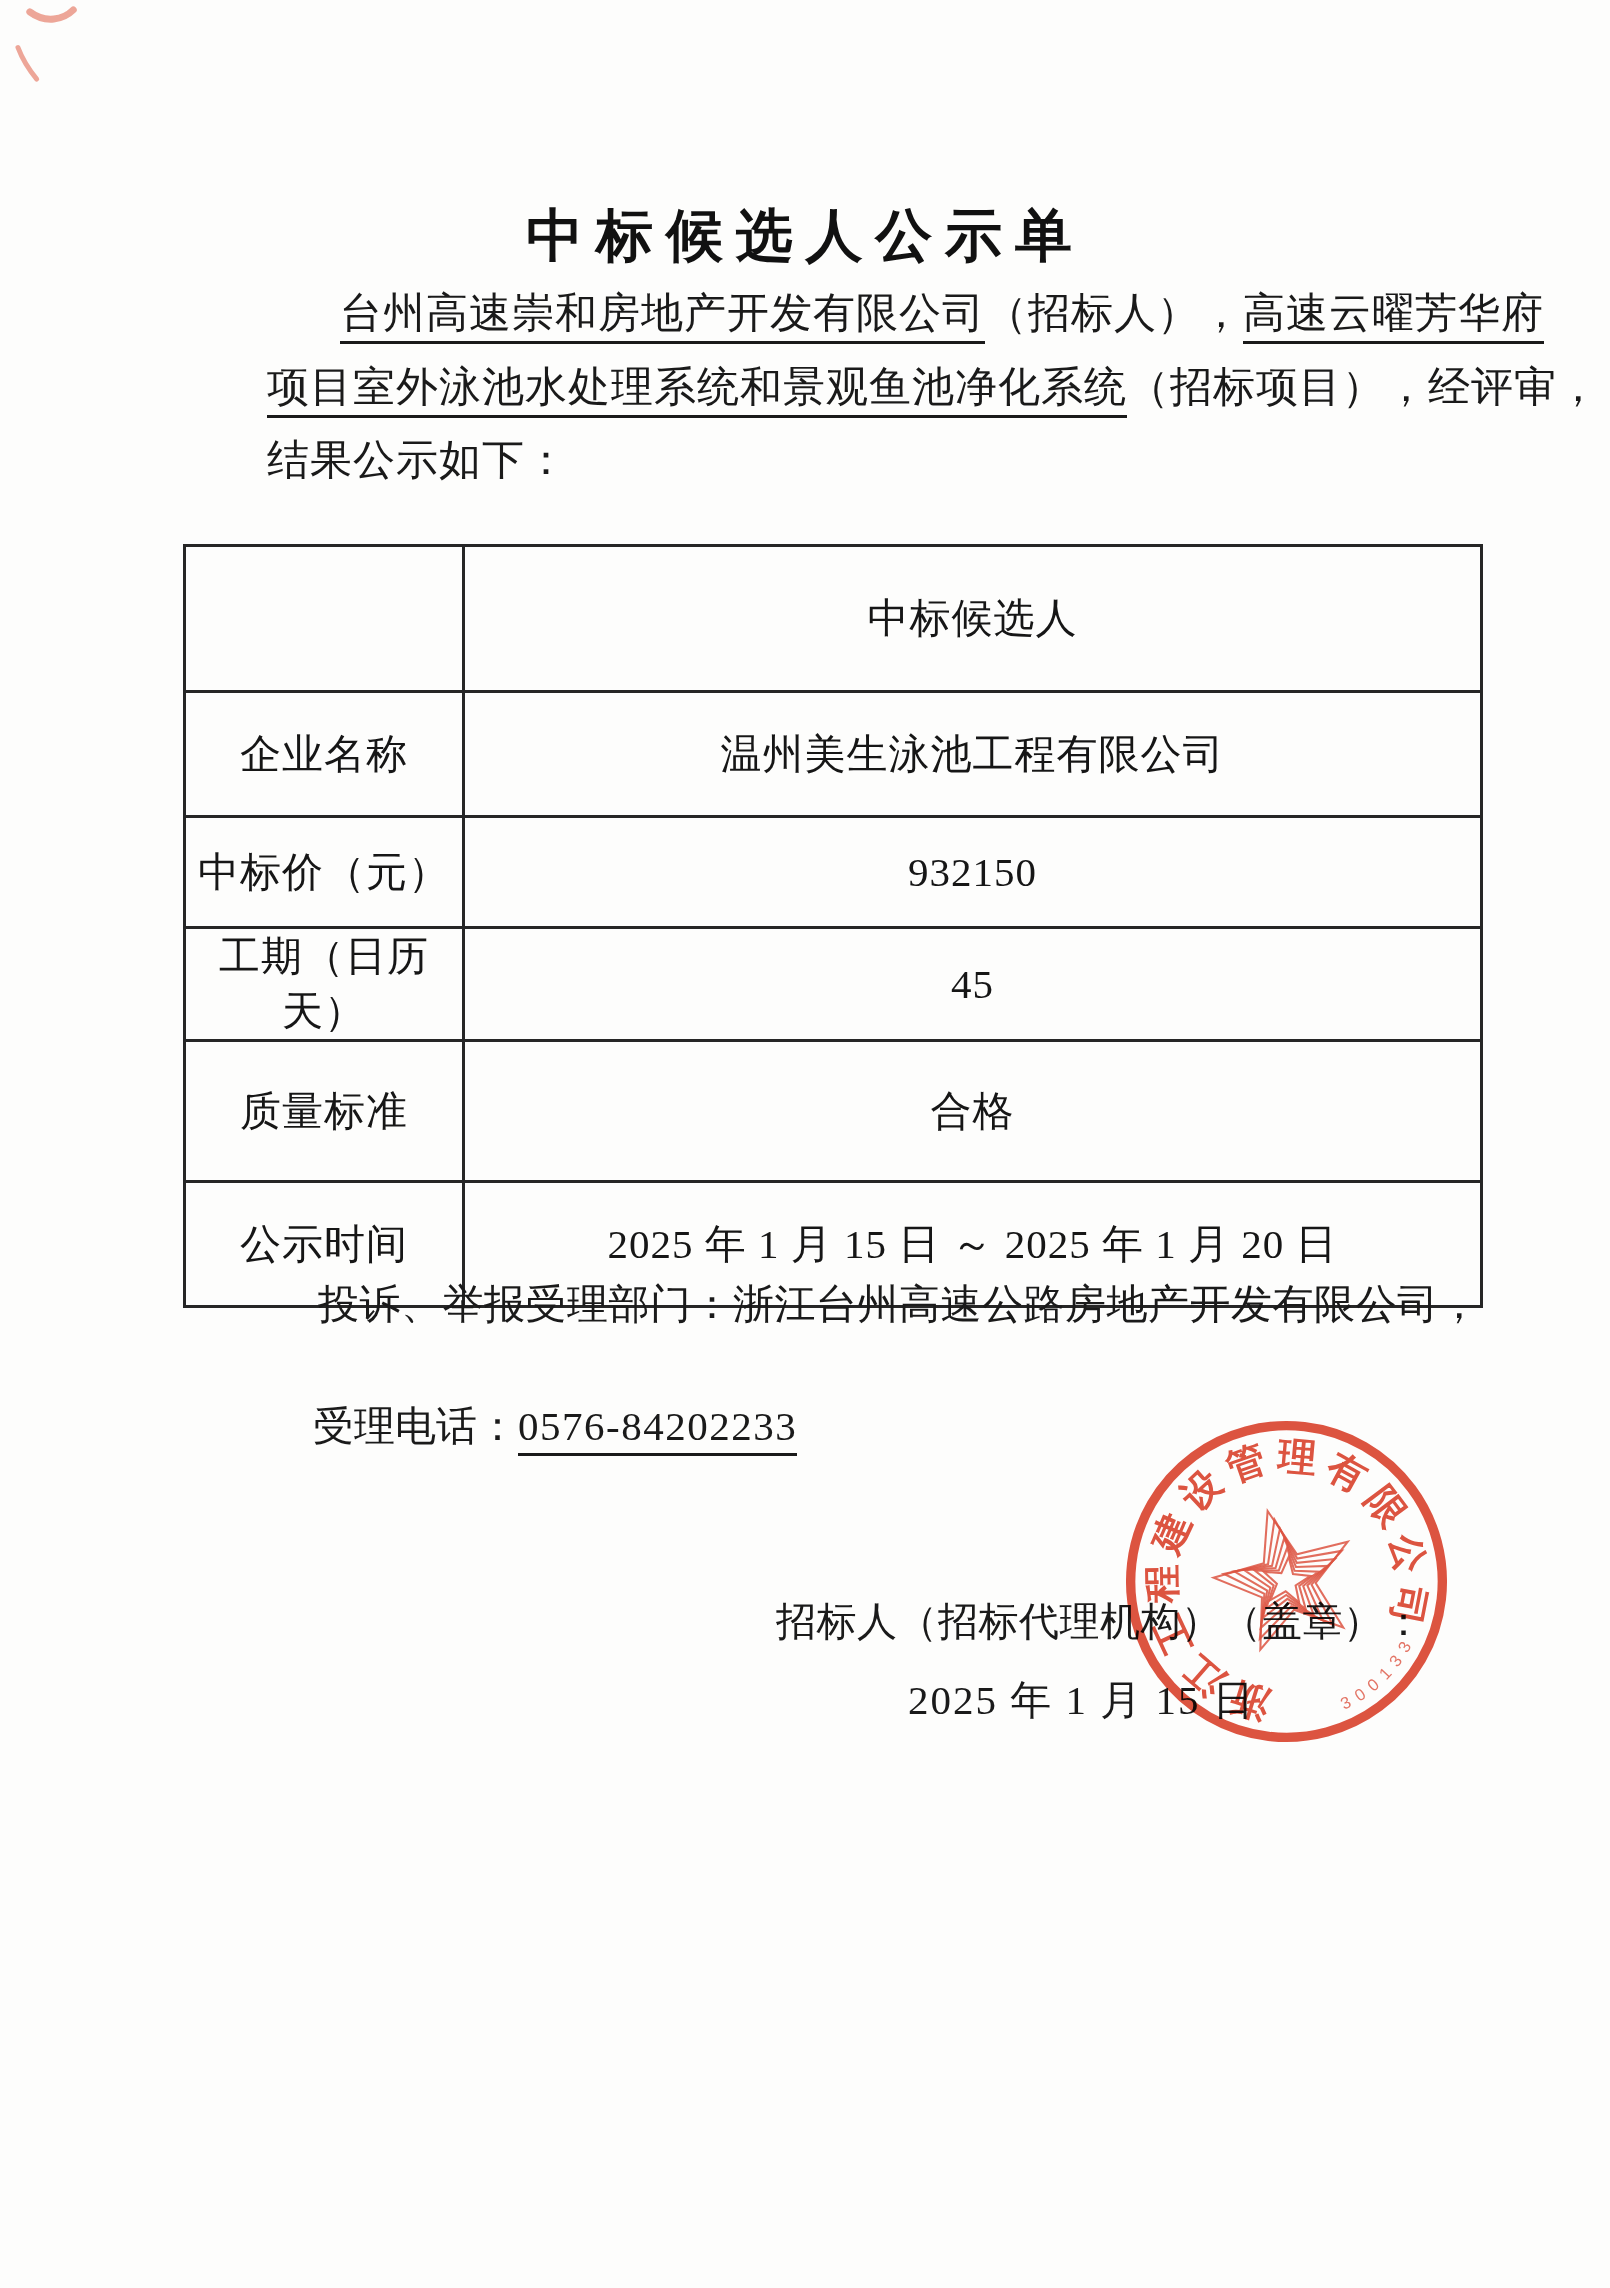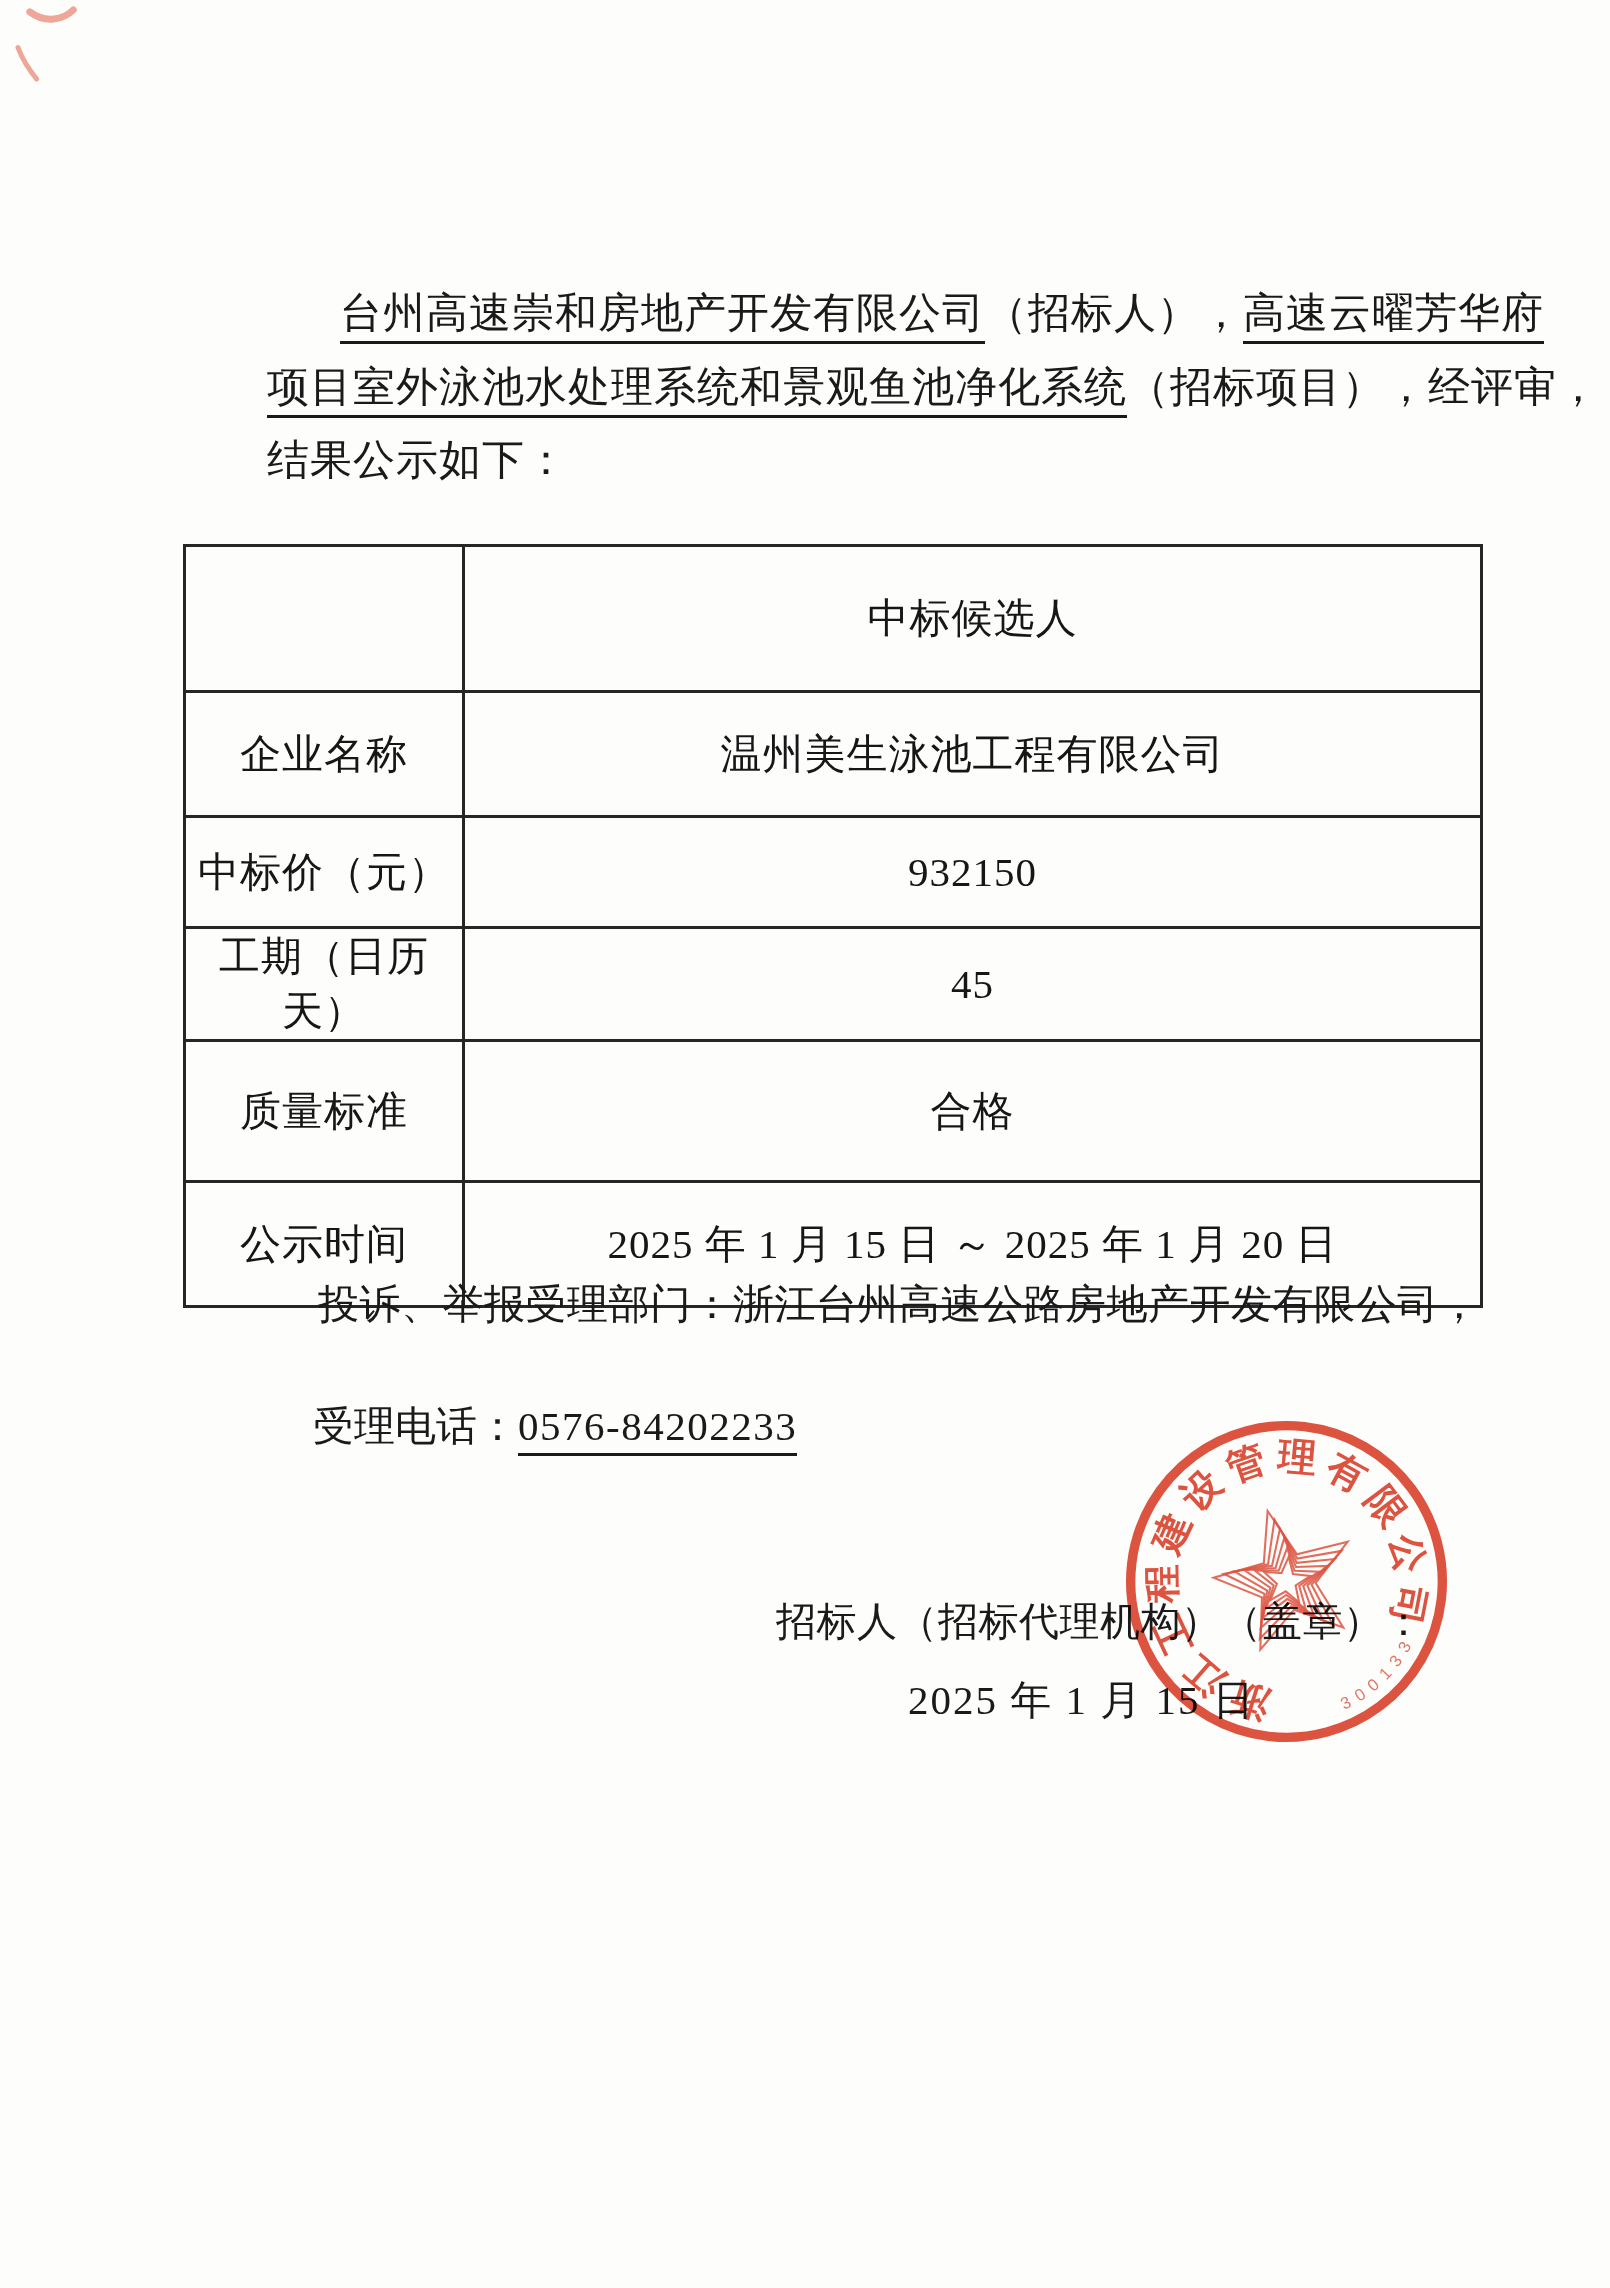--- a/index.html
+++ b/index.html
@@ -57,20 +57,21 @@
 </head>
 <body>
 
 <div class="page">
 
   <svg class="corner-ink" viewBox="0 0 100 90">
     <path d="M24,10 C40,22 58,18 68,8" stroke-width="7"></path>
     <path d="M12,46 C18,62 26,72 31,78" stroke-width="5"></path>
   </svg>
 
+  <div class="doc-title">中标候选人公示单</div>
 
   <div class="intro-line intro-line-1"><span class="u">台州高速崇和房地产开发有限公司</span><span>（招标人），</span><span class="u">高速云曜芳华府</span></div>
 
   <div class="intro-line intro-line-2"><span class="u">项目室外泳池水处理系统和景观鱼池净化系统</span><span>（招标项目），经评审，</span></div>
 
   <div class="intro-line intro-line-3">结果公示如下：</div>
 
   <table class="bid-table">
     <colgroup>
         <col style="width:279px">

